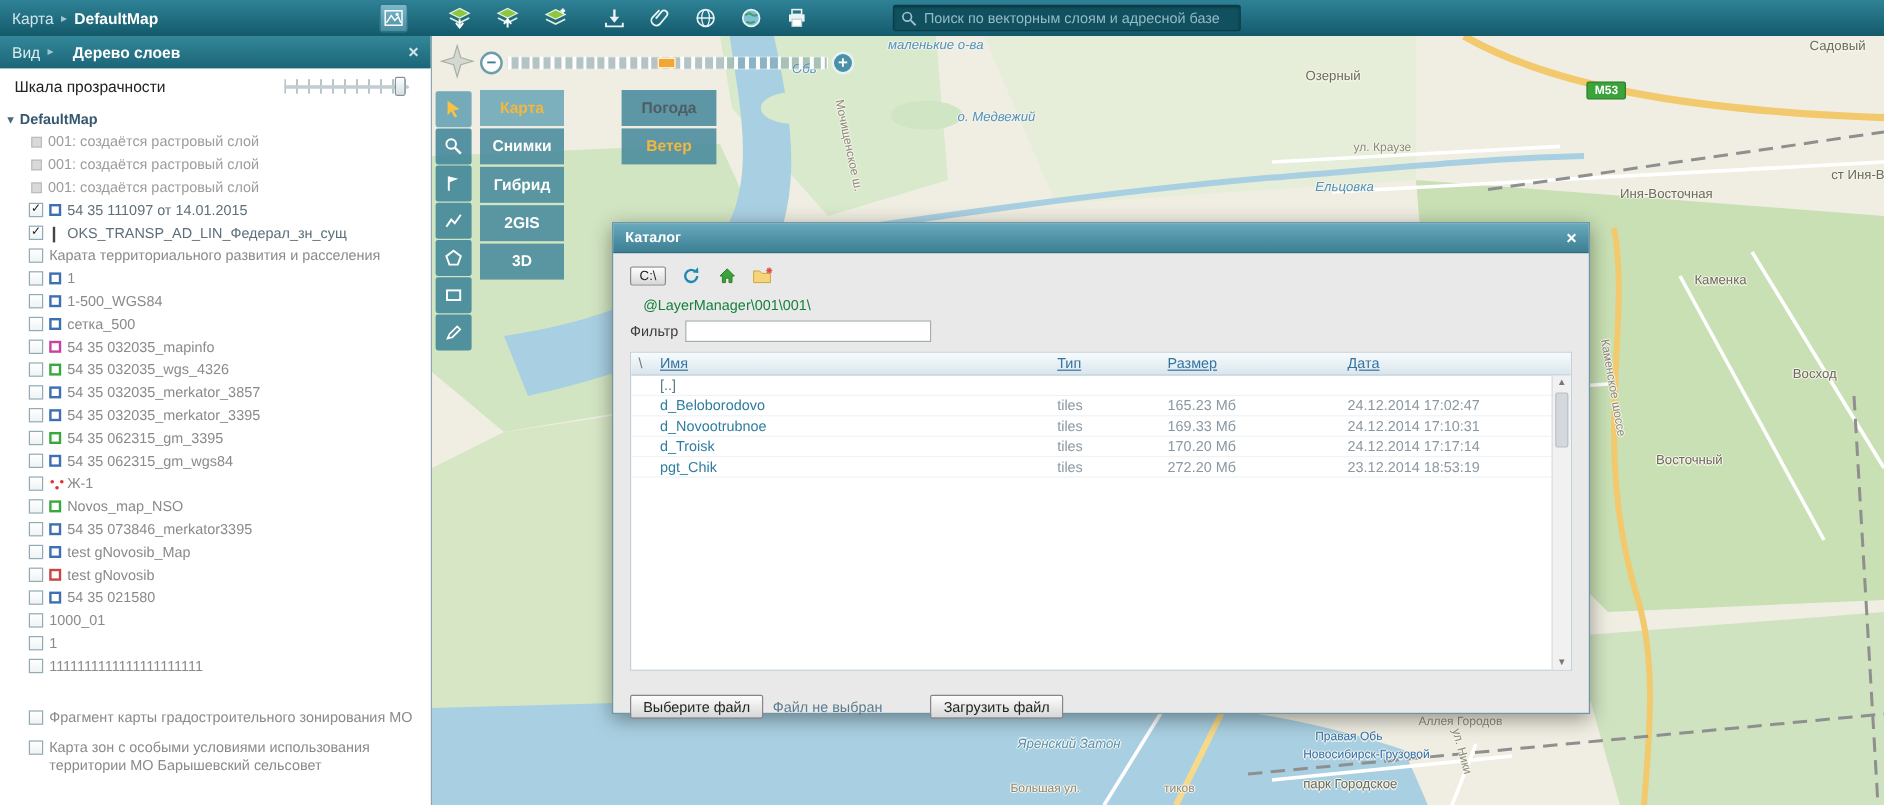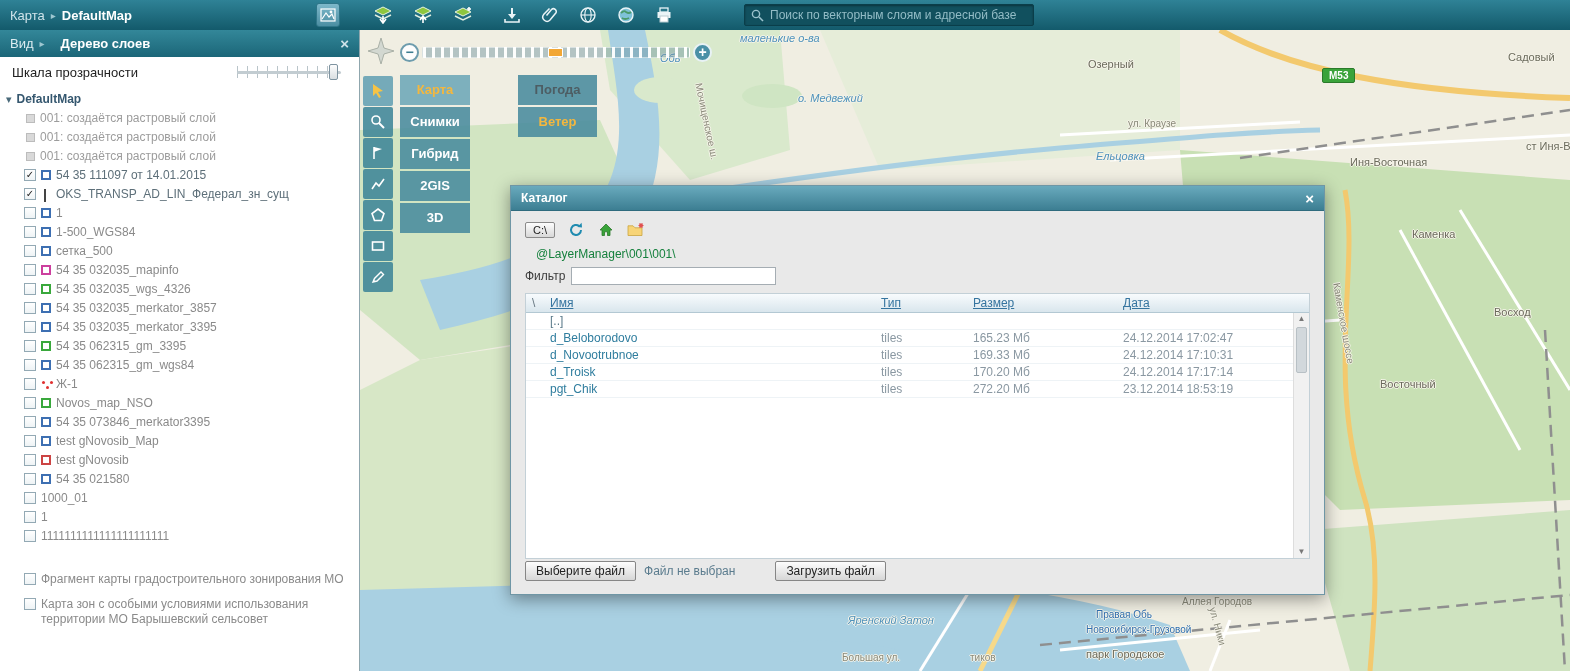--- a/index.html
+++ b/index.html
@@ -128,21 +128,21 @@
   .tbody { position: absolute; left: 0; right: 16px; top: 19px; bottom: 0; overflow: hidden; }
   .trow { display: flex; align-items: center; height: 17px; font-size: 12px; border-bottom: 1px solid #eef3f6; }
   .trow .c-name { color: #2f7d9e; }
   .trow.parent .c-name { color: #5a7a8a; }
   .trow .c-type, .trow .c-size, .trow .c-date { color: #8a98a2; }
   .vscroll { position: absolute; right: 0; top: 19px; bottom: 0; width: 16px; background: #f1f1f1; border-left: 1px solid #ddd;
     display: flex; flex-direction: column; align-items: center; justify-content: space-between; padding: 1px 0; }
   .vscroll .sarrow { font-size: 8px; color: #777; line-height: 10px; }
   .vscroll .sthumb { position: absolute; top: 14px; left: 2px; width: 11px; height: 46px; background: #d2d8dc;
     border: 1px solid #b8c0c5; border-radius: 2px; }
-  .dlg-footer { display: flex; align-items: center; padding: 2px 14px 0; gap: 8px; }
+  .dlg-footer { display: flex; align-items: center; padding: 20px 14px 0; gap: 8px; }
   .btn { font-size: 12px; color: #222; padding: 2px 10px; background: linear-gradient(#fdfdfd, #d6d6d6);
     border: 1px solid #868686; border-radius: 2px; cursor: pointer; font-family: "Liberation Sans", sans-serif; }
   .file-status { font-size: 12px; color: #5b7c8e; }
   .gap24 { width: 24px; }
 </style>
 </head>
 <body>
 
 <div class="app">
 
@@ -265,20 +265,24 @@
           </div>
           <div class="tree-row checked-row">
             <span class="cb">✓</span>
             <span class="licon licon-blue"></span>
             <span class="tlabel">54 35 111097 от 14.01.2015</span>
           </div>
           <div class="tree-row checked-row">
             <span class="cb">✓</span>
             <span class="licon licon-line"></span>
             <span class="tlabel">OKS_TRANSP_AD_LIN_Федерал_зн_сущ</span>
+          </div>
+          <div class="tree-row">
+            <span class="cb"></span>
+            <span class="tlabel">Карата территориального развития и расселения</span>
           </div>
           <div class="tree-row">
             <span class="cb"></span>
             <span class="licon licon-blue"></span>
             <span class="tlabel">1</span>
           </div>
           <div class="tree-row">
             <span class="cb"></span>
             <span class="licon licon-blue"></span>
             <span class="tlabel">1-500_WGS84</span>
@@ -402,21 +406,21 @@
       <path d="M700,620 L900,600" stroke="#ffffff" stroke-width="3" fill="none"></path>
       <path d="M850,641 L870,590" stroke="#ffffff" stroke-width="3" fill="none"></path>
       <path d="M880,128 L1210,80" stroke="#8f8f8f" stroke-width="2.5" fill="none" stroke-dasharray="12 7"></path>
       <path d="M680,615 L1210,565" stroke="#8f8f8f" stroke-width="2.5" stroke-dasharray="12 7" fill="none"></path>
       <path d="M1185,300 L1205,641" stroke="#8f8f8f" stroke-width="2.5" stroke-dasharray="12 7" fill="none"></path>
     </svg>
 
     <div class="map-labels">
         <span class="map-label k-water" style="left: 380px; top: 2px;">маленькие о-ва</span>
         <span class="map-label k-water" style="left: 300px; top: 22px;">Обь</span>
-        <span class="map-label k-place" style="left: 1148px; top: 21px;">Садовый</span>
+        <span class="map-label k-place" style="left: 1148px; top: 3px;">Садовый</span>
         <span class="map-label k-place" style="left: 728px; top: 28px;">Озерный</span>
         <span class="map-label k-water" style="left: 406px; top: 62px; padding-left: 32px;">о. Медвежий</span>
         <span class="map-label k-street" style="left: 344px; top: 52px; transform: rotate(78deg); transform-origin: left top;">Мочищенское ш.</span>
         <span class="map-label k-street" style="left: 768px; top: 88px;">ул. Краузе</span>
         <span class="map-label k-water" style="left: 736px; top: 120px;">Ельцовка</span>
         <span class="map-label k-place" style="left: 1166px; top: 110px;">ст Иня-Восточная</span>
         <span class="map-label k-place" style="left: 990px; top: 126px;">Иня-Восточная</span>
         <span class="map-label k-place" style="left: 1052px; top: 198px;">Каменка</span>
         <span class="map-label k-place" style="left: 1134px; top: 276px;">Восход</span>
         <span class="map-label k-street" style="left: 982px; top: 252px; transform: rotate(80deg); transform-origin: left top;">Каменское шоссе</span>

